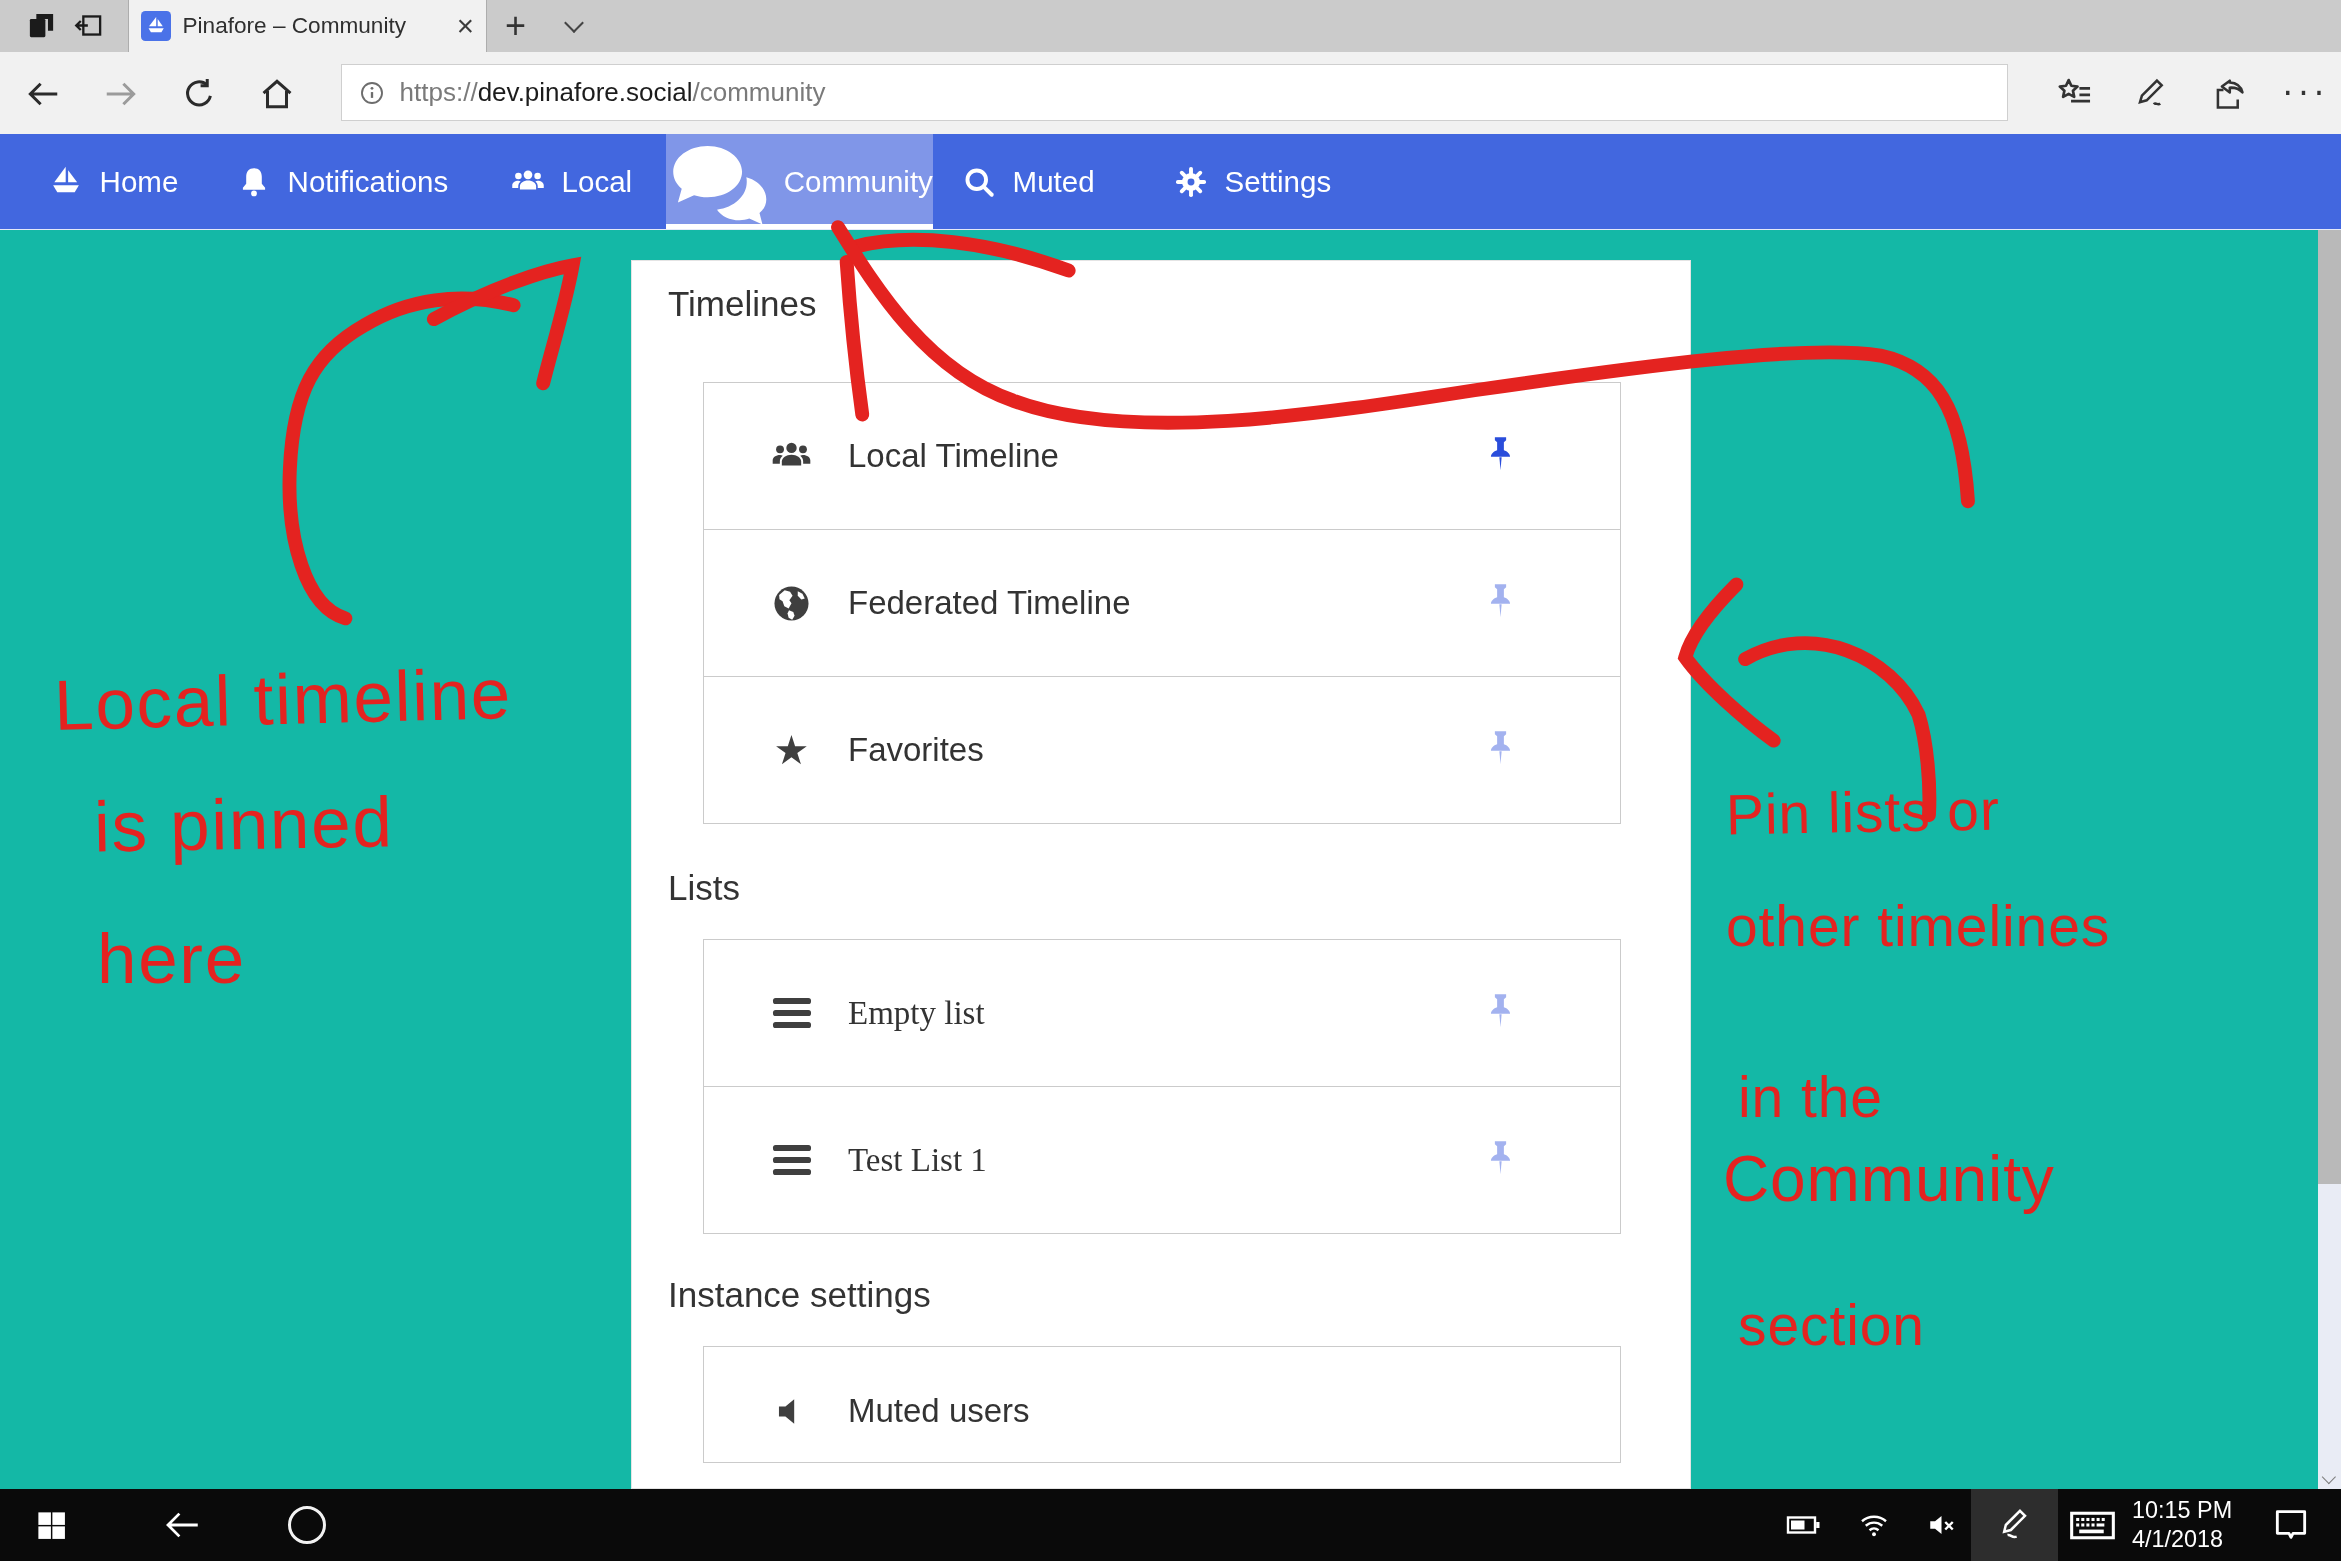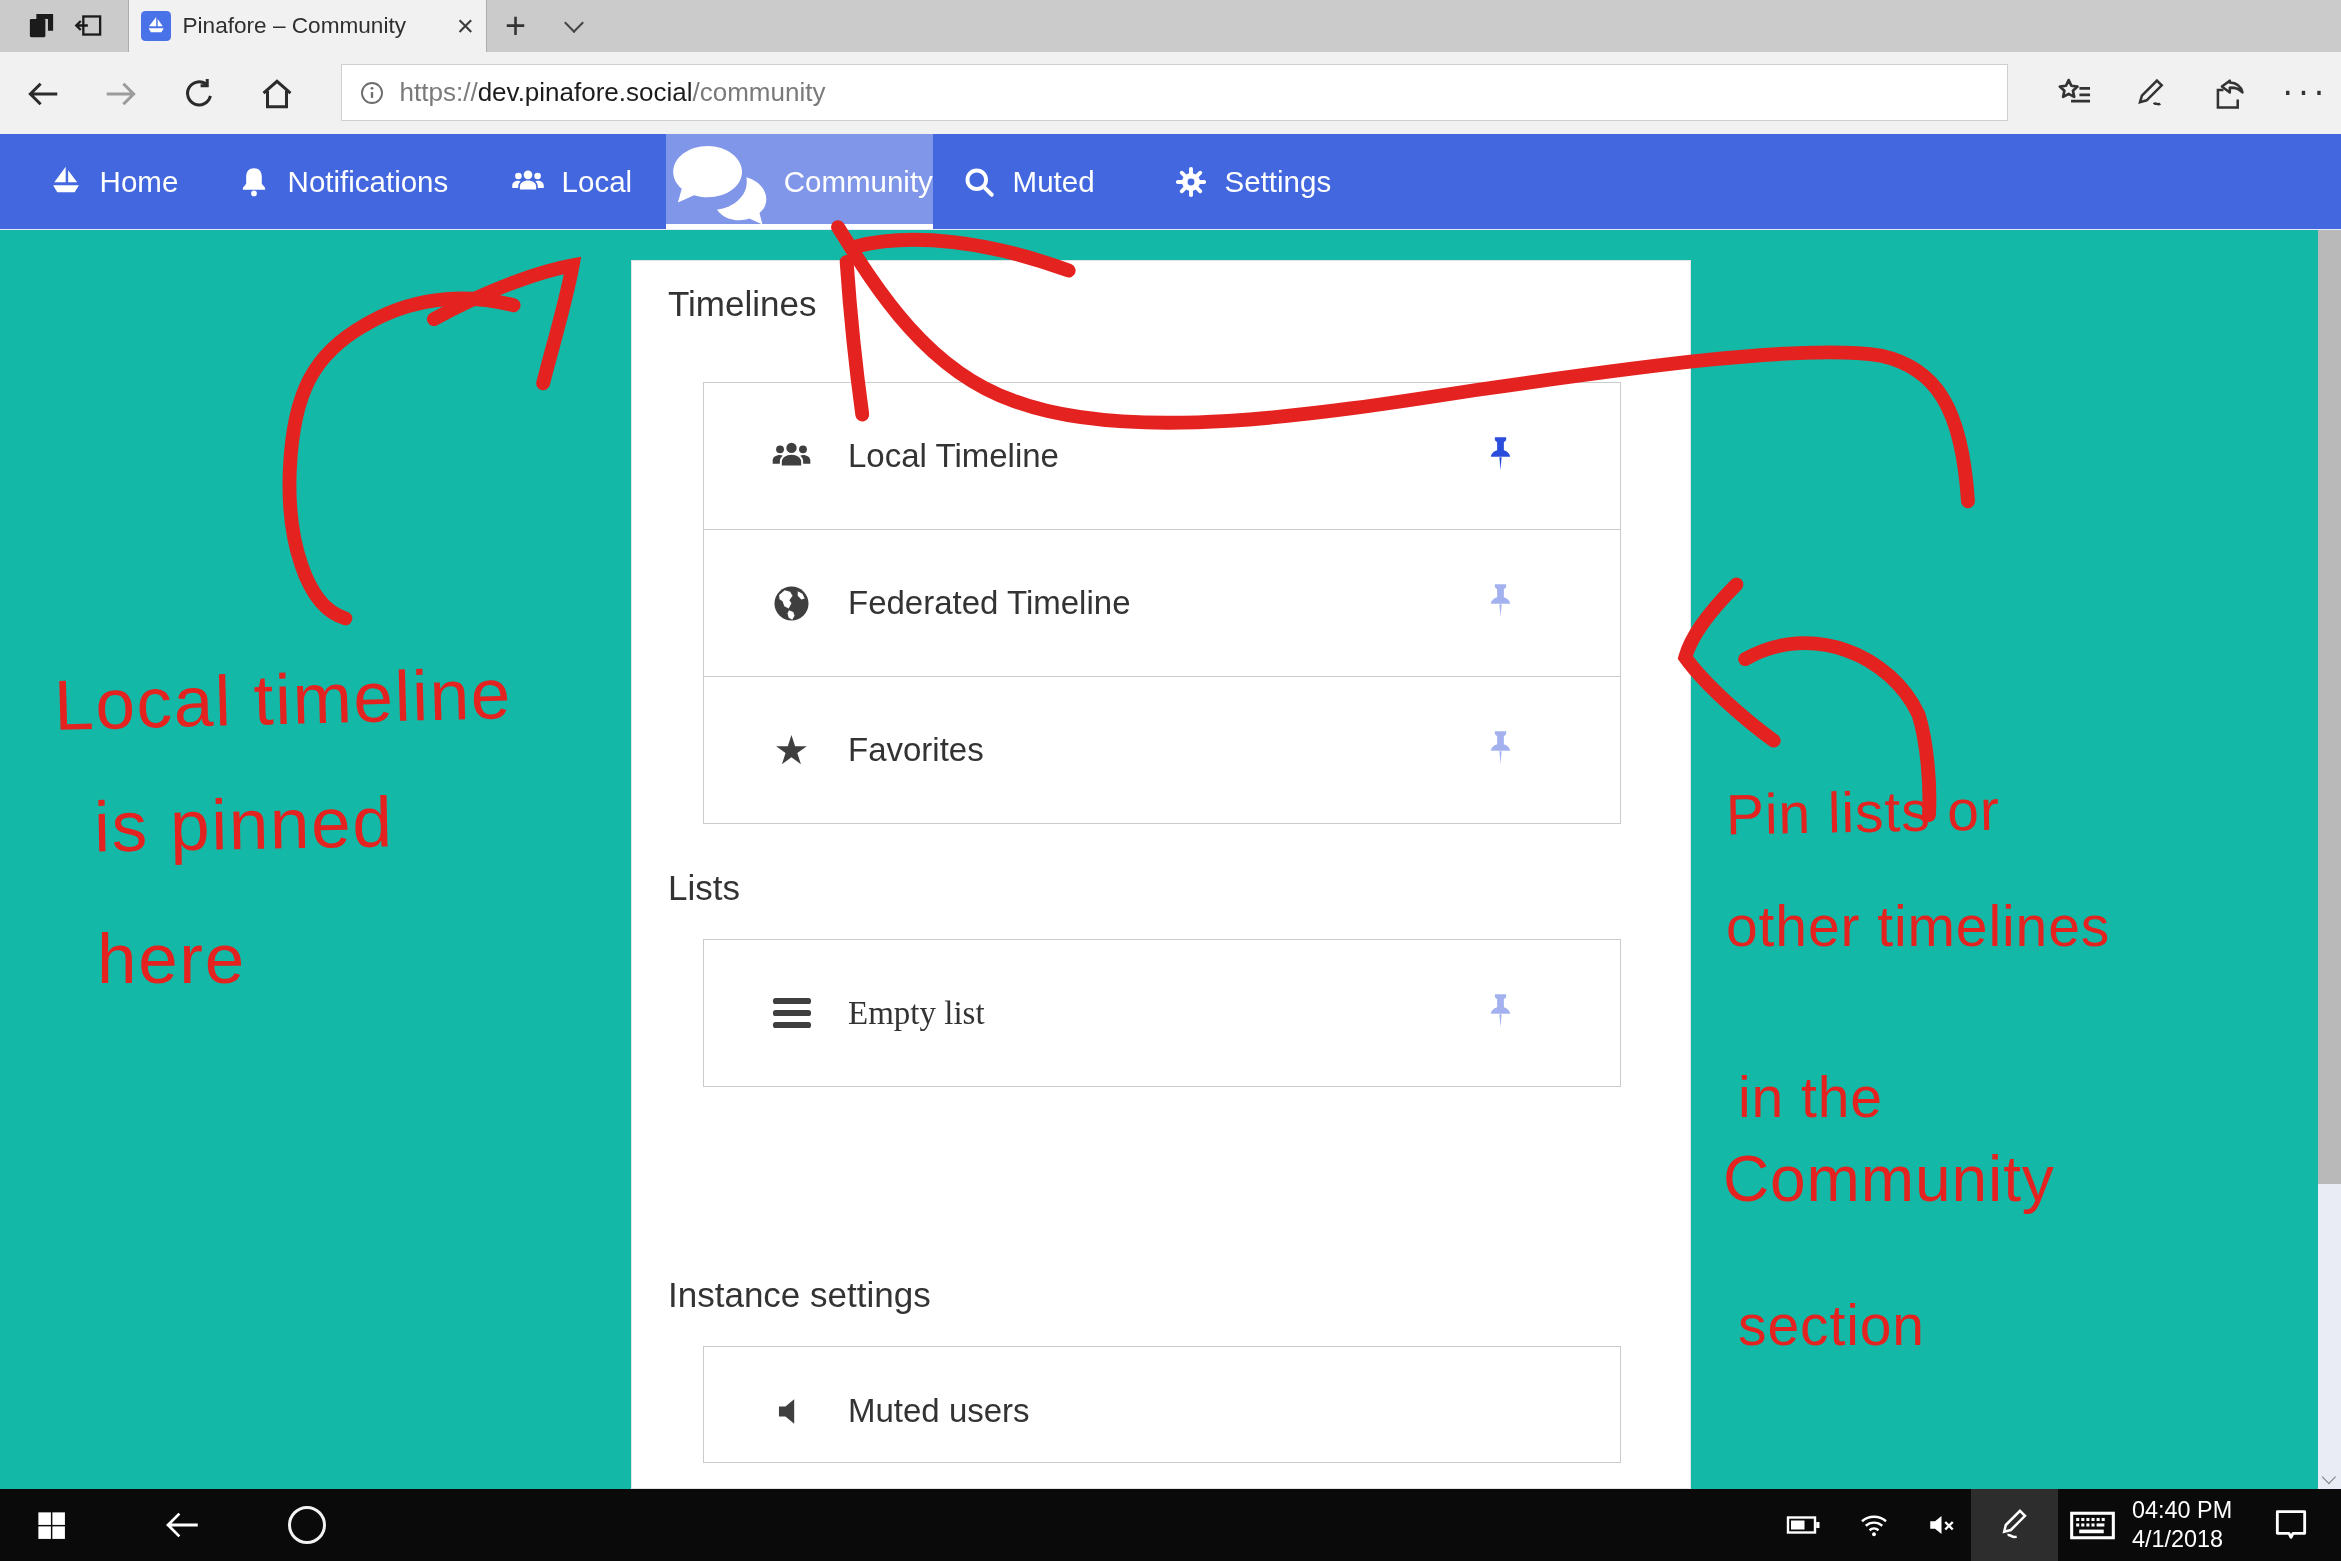--- a/index.html
+++ b/index.html
@@ -436,20 +436,35 @@
     <div class="listbox box-lists">
       <div class="row">
         <span class="row-ic">
             <span class="bars">
               <i></i>
               <i></i>
               <i></i>
             </span>
           </span>
         <span class="row-label">Empty list</span>
+        <span class="pin pin-off">
+            <svg class="ic" viewBox="0 0 52 52" width="45" height="45">
+              <use href="#i-pin"></use>
+            </svg>
+          </span>
+      </div>
+      <div class="row">
+        <span class="row-ic">
+            <span class="bars">
+              <i></i>
+              <i></i>
+              <i></i>
+            </span>
+          </span>
+        <span class="row-label">Test List 1</span>
         <span class="pin pin-off">
             <svg class="ic" viewBox="0 0 52 52" width="45" height="45">
               <use href="#i-pin"></use>
             </svg>
           </span>
       </div>
     </div>
 
     <div class="sec-heading h-instance">Instance settings</div>
     <div class="listbox box-instance">
@@ -527,21 +542,21 @@
         <svg viewBox="0 0 46 46" width="40" height="40">
           <use href="#i-pentray"></use>
         </svg>
       </div>
     <div class="tb-ic tb-keyboard">
         <svg viewBox="0 0 56 56" width="49" height="49">
           <use href="#i-keyboard"></use>
         </svg>
       </div>
     <div class="tb-clock">
-      <span>04:40 PM</span>
+      <span>10:15 PM</span>
       <span>4/1/2018</span>
     </div>
     <div class="tb-ic tb-action">
         <svg viewBox="0 0 46 46" width="40" height="40">
           <use href="#i-action"></use>
         </svg>
       </div>
   </div>
 
 </div>

